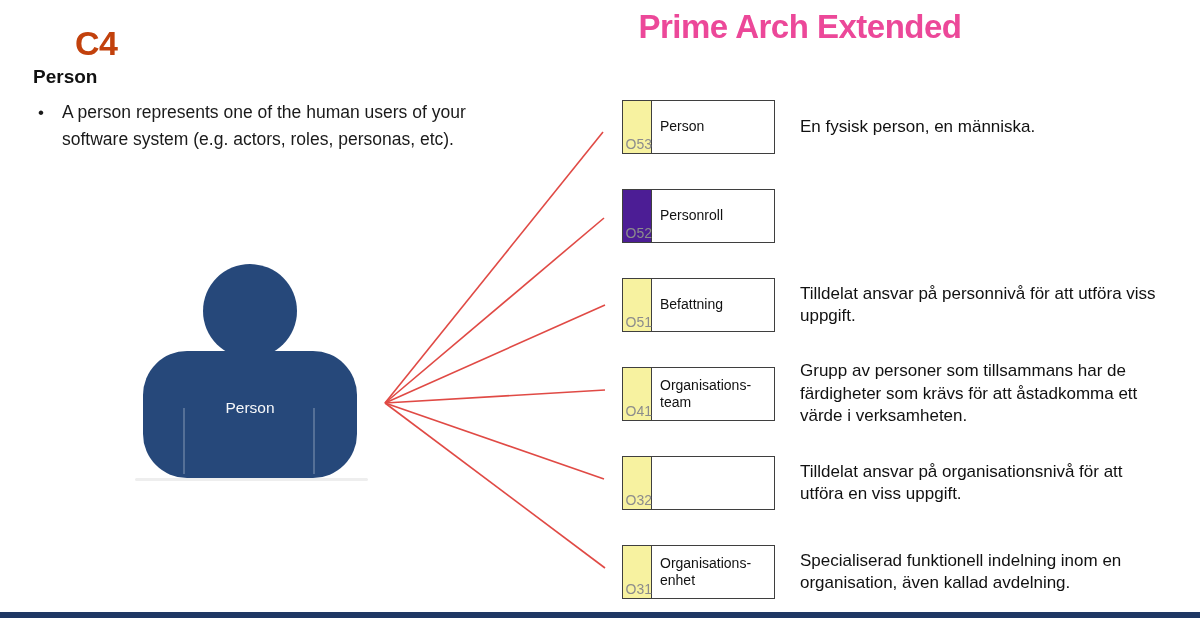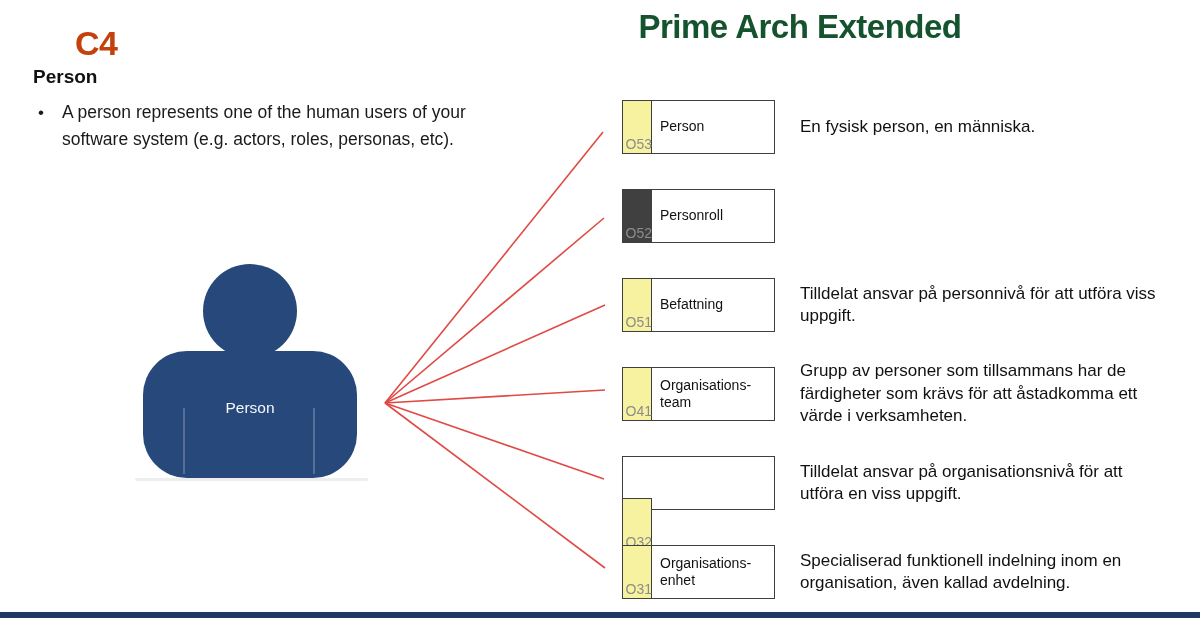--- a/index.html
+++ b/index.html
@@ -15,21 +15,21 @@
 
   
   .title-left{
     left:75px;top:24px;
     font-size:34px;font-weight:700;color:#c2410c;
     letter-spacing:-0.5px;
   }
   .title-right{
     left:400px;top:8px;width:800px;
     text-align:center;
-    font-size:33px;font-weight:700;color:#14532d;
+    font-size:33px;font-weight:700;color:#ec4899;
     letter-spacing:-0.5px;
   }
 
   
   .intro-heading{
     left:33px;top:66px;
     font-size:19px;font-weight:700;color:#111;
   }
   .intro-bullet{
     left:38px;top:99px;width:500px;
@@ -143,21 +143,21 @@
     <div class="tab" style="background: rgb(247, 242, 160);">
       <span class="code">O53</span>
     </div>
     <div class="clabel">Person</div>
   </div>
   <div class="cdesc">En fysisk person, en människa.</div>
 </div>
 
 <div class="row" style="top:189px">
   <div class="cbox">
-    <div class="tab" style="background: #404040;">
+    <div class="tab" style="background: #4c1d95;">
       <span class="code">O52</span>
     </div>
     <div class="clabel">Personroll</div>
   </div>
 </div>
 
 <div class="row" style="top:278px">
   <div class="cbox">
     <div class="tab" style="background: rgb(247, 242, 160);">
       <span class="code">O51</span>
@@ -176,21 +176,21 @@
     <div class="clabel">Organisations-
 team</div>
   </div>
   <div class="cdesc">Grupp av personer som tillsammans har de
 färdigheter som krävs för att åstadkomma ett
 värde i verksamheten.</div>
 </div>
 
 <div class="row" style="top:456px">
   <div class="cbox">
-    <div class="tab" style="background: rgb(247, 242, 160); margin-top: 42px;">
+    <div class="tab" style="background: rgb(247, 242, 160);">
       <span class="code">O32</span>
     </div>
   </div>
   <div class="cdesc">Tilldelat ansvar på organisationsnivå för att
 utföra en viss uppgift.</div>
 </div>
 
 <div class="row" style="top:545px">
   <div class="cbox">
     <div class="tab" style="background: rgb(247, 242, 160);">

